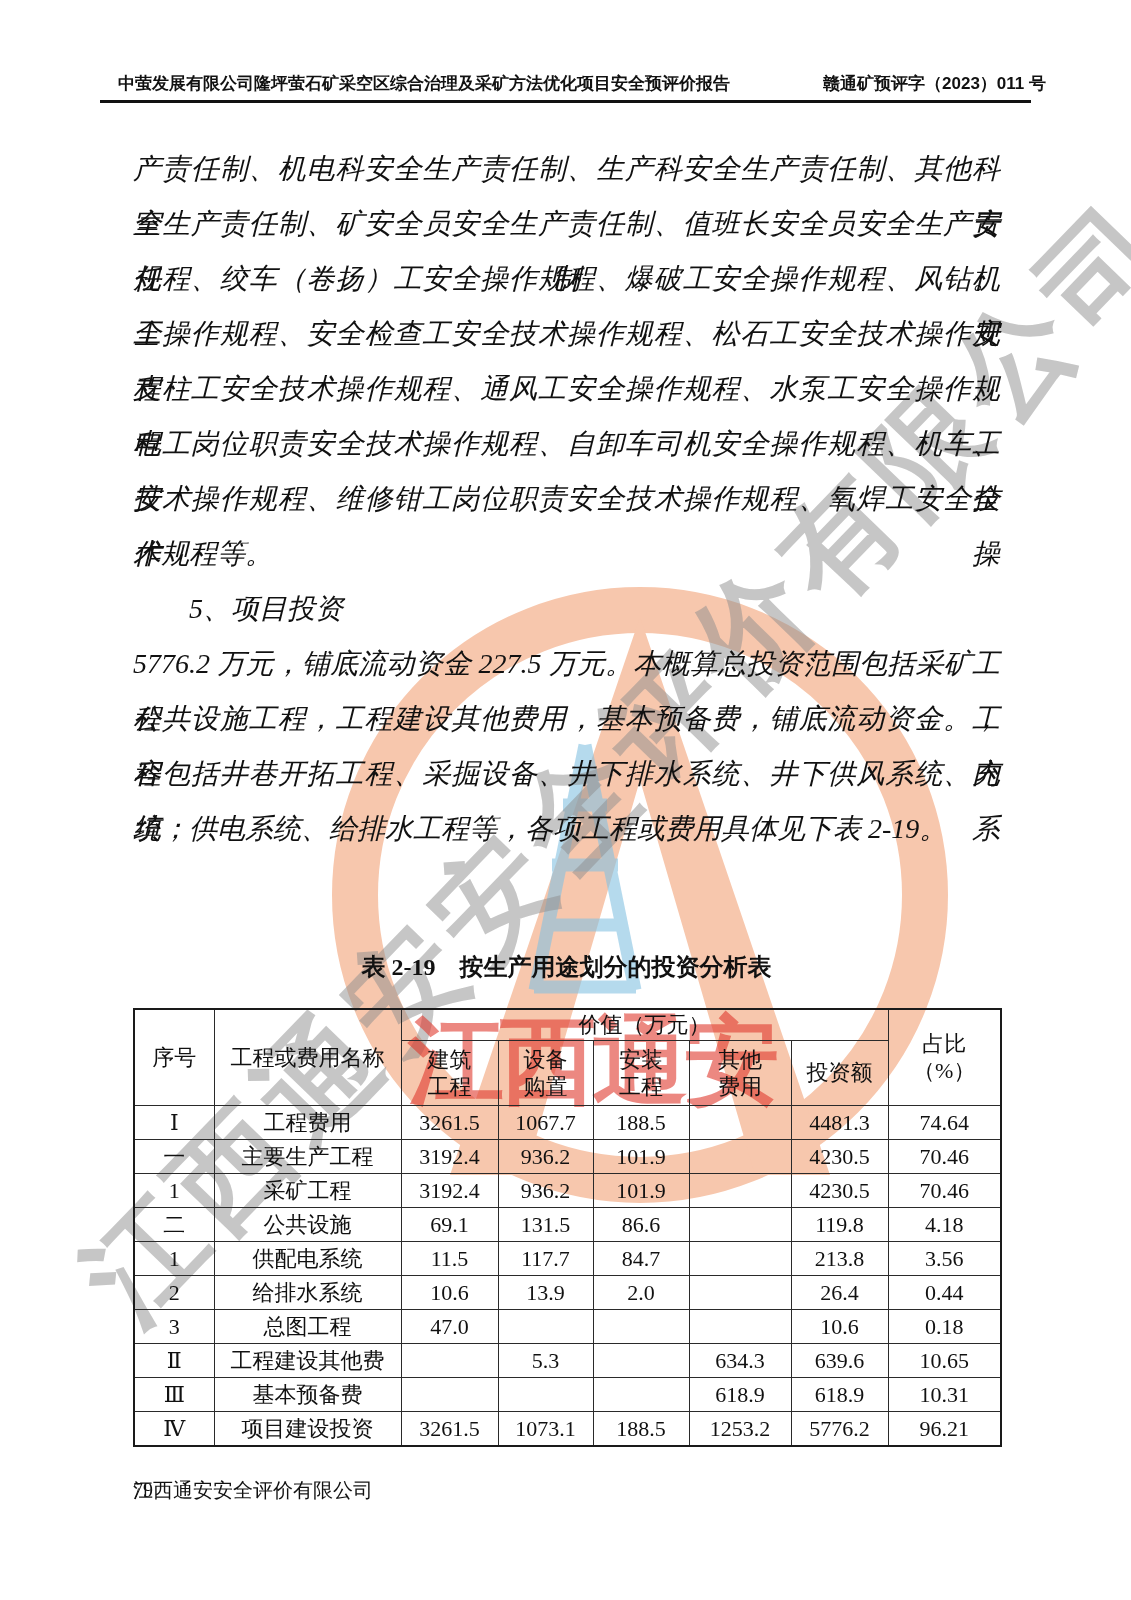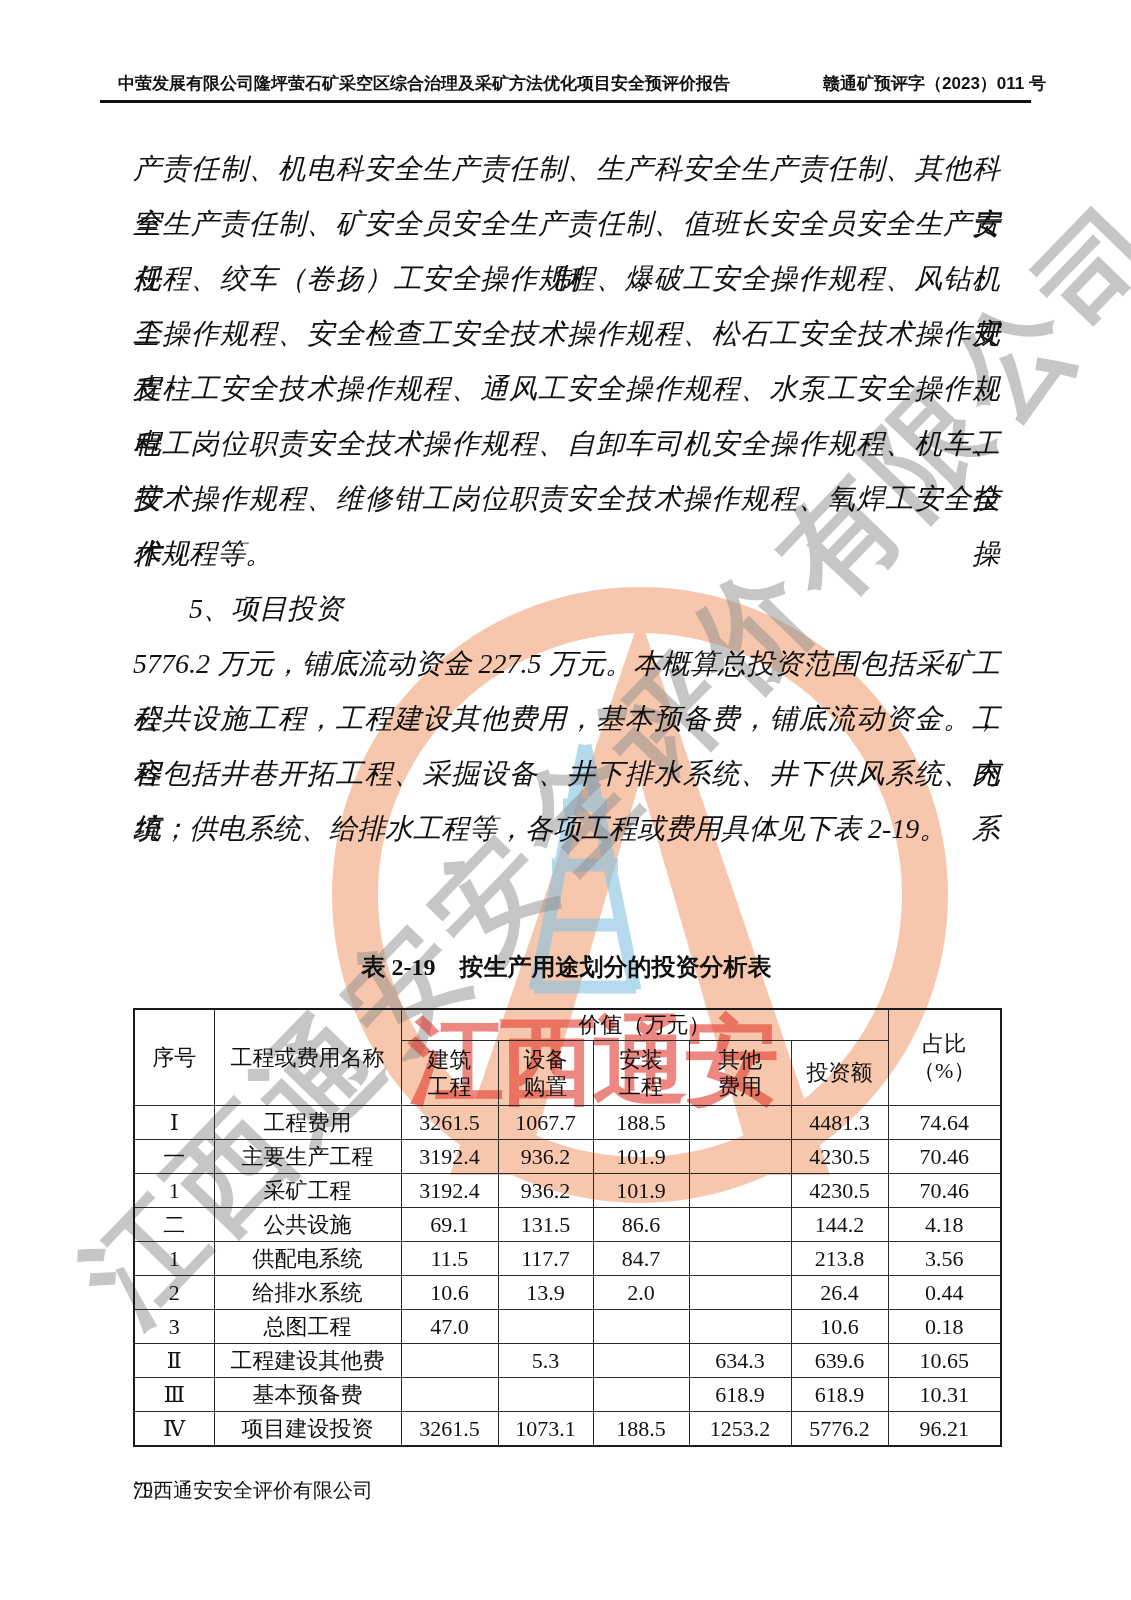--- a/index.html
+++ b/index.html
@@ -167,21 +167,21 @@
             <td class="dr">4230.5</td>
             <td class="dr">70.46</td>
       </tr>
       <tr>
         <td class="dr">二</td>
             <td class="dr">公共设施</td>
             <td class="dr">69.1</td>
             <td class="dr">131.5</td>
             <td class="dr">86.6</td>
             <td class="dr"></td>
-            <td class="dr">144.2</td>
+            <td class="dr">119.8</td>
             <td class="dr">4.18</td>
       </tr>
       <tr>
         <td class="dr">1</td>
             <td class="dr">供配电系统</td>
             <td class="dr">11.5</td>
             <td class="dr">117.7</td>
             <td class="dr">84.7</td>
             <td class="dr"></td>
             <td class="dr">213.8</td>

